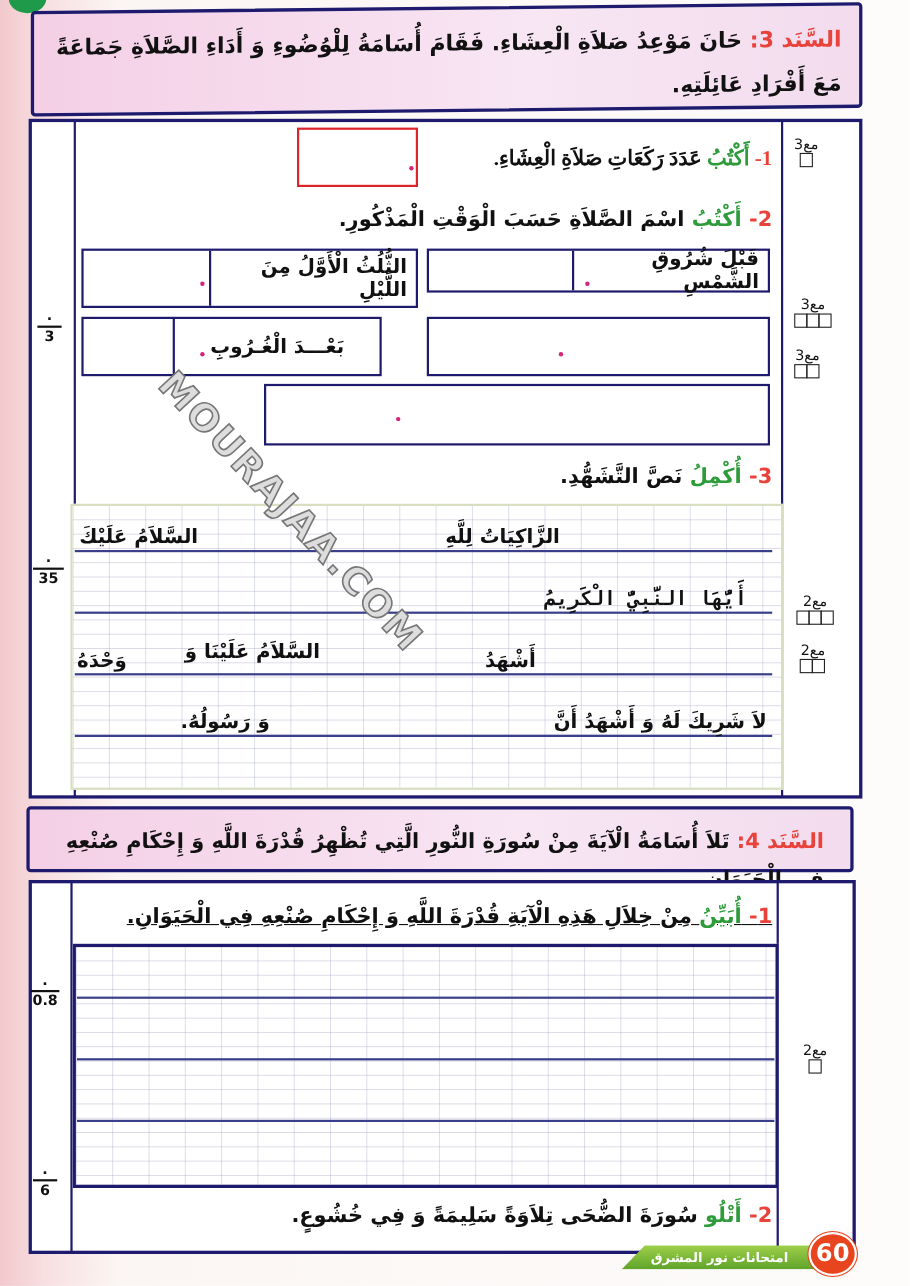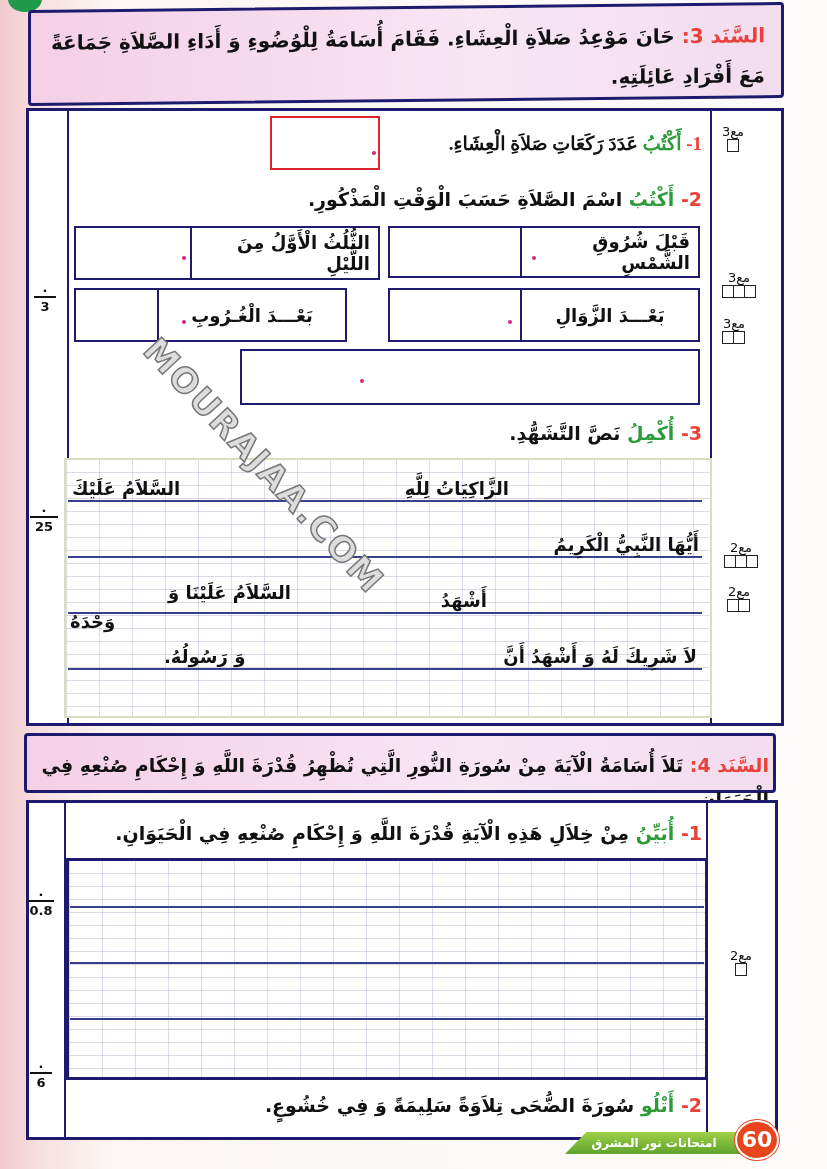--- a/index.html
+++ b/index.html
@@ -11,21 +11,21 @@
   }
   .abs { position:absolute; }
   .dot-green { left:8px; top:-14px; width:34px; height:26px; border-radius:50%; background:#1f9a4a; }
   .banner {
     border:3px solid #1e1a6e; border-radius:4px;
     background: linear-gradient(90deg,#f4cfe6,#f8e6f3 60%,#f2dcee);
     direction:rtl; font-weight:bold; box-sizing:border-box;
   }
   .banner .tag { color:#e8423a; }
   .banner1 { left:28px; top:6px; width:756px; height:96px; padding:10px 16px; font-size:20px; line-height:40px; transform:skewY(-0.6deg); }
-  .banner2 { left:24px; top:733px; width:752px; height:60px; padding:12px 4px; font-size:19px; line-height:34px; }
+  .banner2 { left:24px; top:733px; width:752px; height:60px; padding:12px 24px; font-size:19px; line-height:34px; }
   .frame { border:3px solid #1e1a6e; box-sizing:border-box; background:#fff; }
   .frame1 { left:26px; top:108px; width:758px; height:618px; }
   .frame2 { left:26px; top:800px; width:752px; height:340px; }
   .vline { width:2px; background:#1e1a6e; }
   .q { direction:rtl; font-weight:bold; font-size:19px; white-space:nowrap; }
   .q .num { color:#e8423a; }
   .q .verb { color:#2e9b3a; }
   .redbox { border:2px solid #d9252b; box-sizing:border-box; background:#fff; }
   .cell { border:2px solid #1e1a6e; box-sizing:border-box; background:#fff; display:flex; direction:rtl; }
   .cell .lbl { border-left:2px solid #1e1a6e; display:flex; align-items:center; justify-content:center; font-weight:bold; font-size:18px; padding:0 8px; }
@@ -88,34 +88,33 @@
 <div class="abs redbox" style="left:270px;top:116px;width:110px;height:54px;">
   <div class="pinkdot" style="left:100px;top:33px;"></div>
 </div>
 
 <div class="abs q" style="right:125px;top:188px;">
   <span class="num">2-</span>
   <span class="verb">أَكْتُبُ</span>
   <span>اسْمَ الصَّلاَةِ حَسَبَ الْوَقْتِ الْمَذْكُورِ.</span>
 </div>
 
-<div class="abs cell" style="left:388px;top:226px;width:312px;height:52px;padding-left:24px;">
+<div class="abs cell" style="left:388px;top:226px;width:312px;height:40px;padding-left:24px;">
   <div class="lbl" style="width:160px;">قَبْلَ شُرُوقِ الشَّمْسِ</div>
   <div class="ans">
       <div class="pinkdot" style="left:118px;top:28px;"></div>
     </div>
 </div>
 <div class="abs cell" style="left:74px;top:226px;width:306px;height:54px;">
   <div class="lbl" style="width:170px;">الثُّلُثُ الْأَوَّلُ مِنَ اللَّيْلِ</div>
   <div class="ans">
       <div class="pinkdot" style="left:106px;top:28px;"></div>
     </div>
 </div>
 <div class="abs cell" style="left:388px;top:288px;width:312px;height:54px;">
-  <div class="lbl" style="width:160px;">بَعْـــدَ الزَّوَالِ</div>
   <div class="ans">
       <div class="pinkdot" style="left:118px;top:30px;"></div>
     </div>
 </div>
 <div class="abs cell" style="left:74px;top:288px;width:273px;height:54px;">
   <div class="lbl" style="width:170px;">بَعْـــدَ الْغُـرُوبِ</div>
   <div class="ans">
       <div class="pinkdot" style="left:106px;top:30px;"></div>
     </div>
 </div>
@@ -132,24 +131,24 @@
 </div>
 
 <div class="abs grid" style="left:64px;top:458px;width:648px;height:260px;"></div>
 <div class="ruled" style="left:68px;top:500px;width:634px;"></div>
 <div class="ruled" style="left:68px;top:556px;width:634px;"></div>
 <div class="ruled" style="left:68px;top:612px;width:634px;"></div>
 <div class="ruled" style="left:68px;top:668px;width:634px;"></div>
 
 <div class="gridtext" style="right:318px;top:478px;">الزَّاكِيَاتُ لِلَّهِ</div>
 <div class="gridtext" style="left:72px;top:478px;">السَّلاَمُ عَلَيْكَ</div>
-<div class="gridtext" style="right:128px;top:534px;">أَيُّهَا النَّبِيُّ الْكَرِيمُ</div>
+<div class="gridtext" style="right:148px;top:534px;font-family:Liberation Mono, monospace;">أَيُّهَا النَّبِيُّ الْكَرِيمُ</div>
 <div class="gridtext" style="left:168px;top:534px;margin-top:48px;">السَّلاَمُ عَلَيْنَا وَ</div>
 <div class="gridtext" style="right:340px;top:590px;">أَشْهَدُ</div>
-<div class="gridtext" style="left:70px;top:590px;margin-top:21px;">وَحْدَهُ</div>
+<div class="gridtext" style="left:70px;top:590px;">وَحْدَهُ</div>
 <div class="gridtext" style="right:130px;top:646px;">لاَ شَرِيكَ لَهُ وَ أَشْهَدُ أَنَّ</div>
 <div class="gridtext" style="left:164px;top:646px;">وَ رَسُولُهُ.</div>
 
 <div class="watermark">MOURAJAA.COM</div>
 
 <div class="score" style="left:718px;top:124px;width:30px;">
   <div>مع3</div>
   <div class="boxes">
       <span></span>
     </div>
@@ -184,33 +183,33 @@
       <span></span>
     </div>
 </div>
 
 <div class="mark" style="left:34px;top:280px;">
   <div>.</div>
     <div class="bar">3</div>
 </div>
 <div class="mark" style="left:30px;top:500px;width:28px;">
   <div>.</div>
-    <div class="bar">25</div>
+    <div class="bar">35</div>
 </div>
 
 <div class="abs banner banner2">
   <span class="tag">السَّنَد 4:</span>
   <span>تَلاَ أُسَامَةُ الْآيَةَ مِنْ سُورَةِ النُّورِ الَّتِي تُظْهِرُ قُدْرَةَ اللَّهِ وَ إِحْكَامِ صُنْعِهِ فِي الْحَيَوَانِ.</span>
 </div>
 
 <div class="abs frame frame2"></div>
 <div class="abs vline" style="left:64px;top:802px;height:336px;"></div>
 <div class="abs vline" style="left:706px;top:802px;height:336px;"></div>
 
-<div class="abs q" style="right:125px;top:822px;">
+<div class="abs q" style="right:125px;top:822px;text-decoration:underline;">
   <span class="num">1-</span>
   <span class="verb">أُبَيِّنُ</span>
   <span>مِنْ خِلاَلِ هَذِهِ الْآيَةِ قُدْرَةَ اللَّهِ وَ إِحْكَامِ صُنْعِهِ فِي الْحَيَوَانِ.</span>
 </div>
 
 <div class="abs grid grid2" style="left:66px;top:858px;width:642px;height:222px;"></div>
 <div class="ruled" style="left:70px;top:906px;width:634px;"></div>
 <div class="ruled" style="left:70px;top:962px;width:634px;"></div>
 <div class="ruled" style="left:70px;top:1018px;width:634px;"></div>
 

